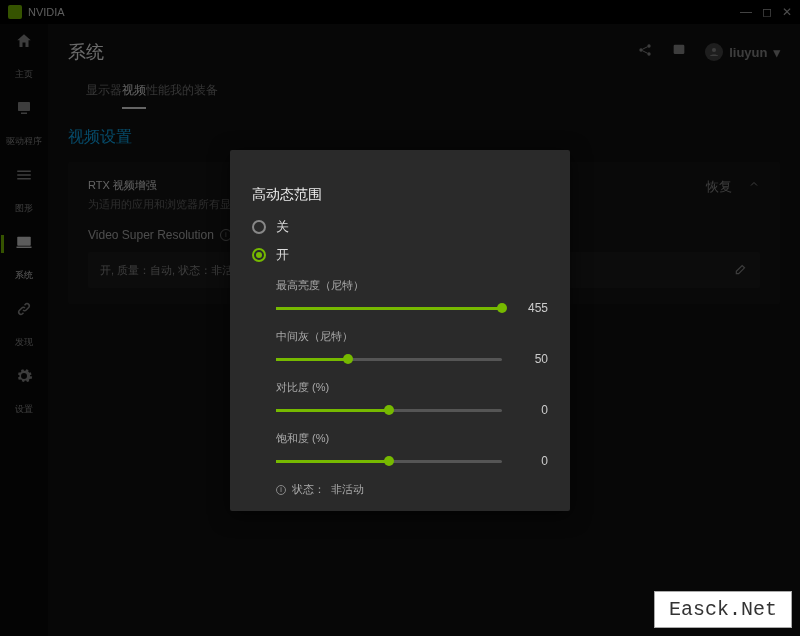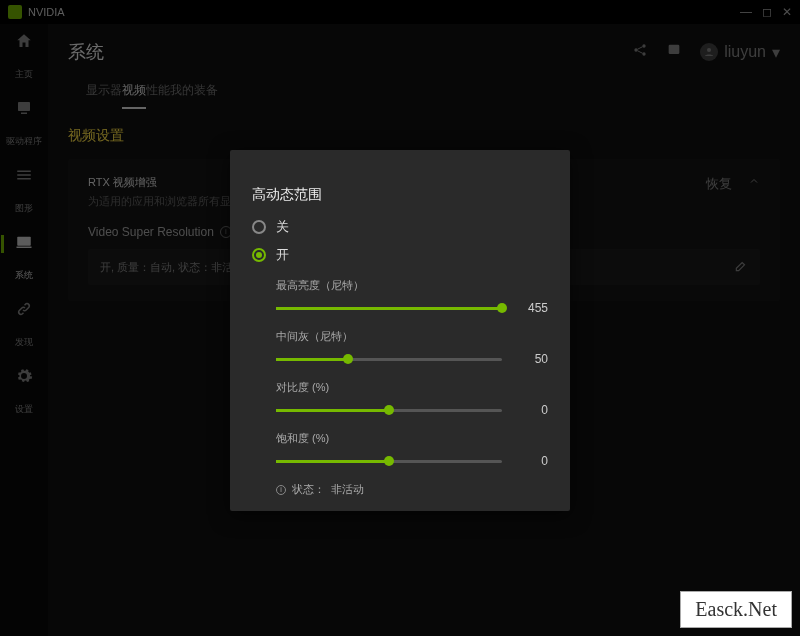--- a/index.html
+++ b/index.html
@@ -17,28 +17,28 @@
 .sidebar .navitem { display: flex; flex-direction: column; align-items: center; color: #888; cursor: pointer; font-size: 9px; gap: 18px; }
 .sidebar .navitem.active { color: #ccc; }
 .sidebar .navicon { width: 18px; height: 18px; display: flex; align-items: center; justify-content: center; }
 .sidebar .navitem.active { position: relative; }
 .sidebar .navitem.active::before { content:""; position:absolute; left:-14px; top:2px; width:3px; height:18px; background:#76b900; }
 
 .main { flex: 1; background: #111; padding: 10px 20px; position: relative; }
 .header { display: flex; align-items: center; height: 36px; }
 .header .title { font-size: 18px; color: #eee; flex: 1; }
 .header .acts { display: flex; align-items: center; gap: 18px; color: #888; }
-.header .acts .user { display:flex; align-items:center; gap:6px; font-size:16px; }
+.header .acts .user { display:flex; align-items:center; gap:6px; font-size:13px;font-weight:bold; }
 .avatar { width:18px; height:18px; border-radius:50%; background:#444; display:flex; align-items:center; justify-content:center; }
 
 .tabs { display: flex; margin-top: 12px; padding-left: 18px; font-size: 12px; color: #777; }
 .tabs .tab { padding-bottom: 8px; cursor: pointer; }
 .tabs .tab.active { color: #ddd; border-bottom: 2px solid #ddd; }
 
-.section { margin-top: 18px; font-size: 14px; color: #fde047; }
+.section { margin-top: 18px; font-size: 16px; color: #0ea5e9; }
 
 .card { margin-top: 14px; background: #161616; border-radius: 3px; padding: 16px 20px; }
 .card-head { display: flex; align-items: flex-start; }
 .card-title { font-size: 11px; color: #ddd; }
 .card-sub { font-size: 11px; color: #666; margin-top: 4px; }
 .card-head .right { margin-left: auto; display:flex; gap:16px; color:#888; font-size:13px; }
 .chev { width:12px; height:12px; }
 
 .row2 { margin-top: 16px; display:flex; align-items:center; color:#aaa; font-size:12px; }
 .info-dot { width:12px; height:12px; border-radius:50%; border:1px solid #777; margin-left:6px; display:inline-block; font-size:8px; line-height:10px; text-align:center; color:#777; }
@@ -62,21 +62,21 @@
 .thumb { position:absolute; top:50%; width:10px; height:10px; border-radius:50%; background:#76b900; transform:translate(-50%,-50%); }
 .valtxt { width:32px; text-align:right; font-size:12px; color:#ccc; }
 
 .status-row { margin:10px 0 0 24px; font-size:11px; color:#aaa; display:flex; align-items:center; gap:6px; }
 .status-row .dot { width:10px; height:10px; border-radius:50%; border:1px solid #888; font-size:7px; line-height:8px; text-align:center; }
 
 .dlg-btns { display:flex; justify-content:flex-end; gap:22px; margin-top:22px; font-size:12px; }
 .dlg-btns span { cursor:pointer; color:#ccc; }
 .dlg-btns .ok { color:#eee; }
 
-.watermark { position:absolute; right:8px; bottom:8px; background:#fff; color:#333; font-size:20px; padding:6px 14px; border:1px solid #aaa; font-family:Liberation Serif, serif; }
+.watermark { position:absolute; right:8px; bottom:8px; background:#fff; color:#333; font-size:20px; padding:6px 14px; border:1px solid #aaa; font-family:Liberation Mono, monospace; }
 </style>
 </head>
 <body>
 
 <div class="titlebar">
   <div class="logo"></div>
   <span>NVIDIA</span>
   <div class="spacer"></div>
   <div class="winctl">
     <span>—</span>

